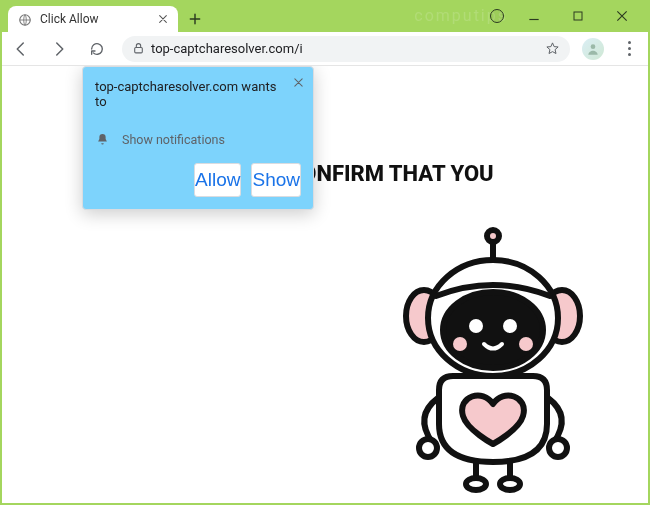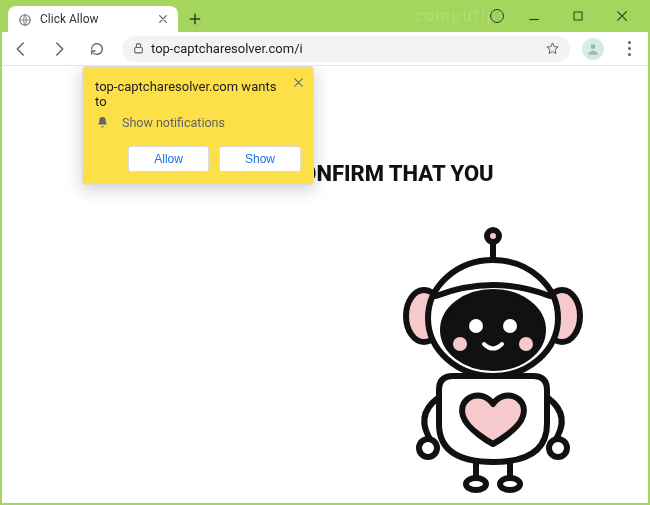--- a/index.html
+++ b/index.html
@@ -28,28 +28,28 @@
   .omnibox .star { color: #5f6368; display: flex; }
   .avatar { width: 22px; height: 22px; border-radius: 50%; background: linear-gradient(135deg,#dbeef5,#cfe8d4); display: flex; align-items:center; justify-content:center; font-size:11px; color:#888;}
   .menu3 { display: flex; flex-direction: column; gap: 3px; align-items:center; justify-content:center; }
   .menu3 span { width: 3px; height: 3px; background: #5f6368; border-radius: 50%; }
 
   
   .content { flex: 1; background: #fff; position: relative; overflow: hidden; }
   .headline { position: absolute; top: 94px; left: 50px; right: 120px; text-align: center; font-weight: 800; font-size: 22px; color: #111; line-height: 1.3; }
 
   
-  .prompt { position: absolute; top: 0; left: 80px; width: 232px; background: #fde047; border: 1px solid #dadce0; border-radius: 4px; box-shadow: 0 4px 18px rgba(0,0,0,0.2); padding: 12px; z-index: 20; }
+  .prompt { position: absolute; top: 0; left: 80px; width: 232px; background: #7dd3fc; border: 1px solid #dadce0; border-radius: 4px; box-shadow: 0 4px 18px rgba(0,0,0,0.2); padding: 12px; z-index: 20; }
   .prompt .pclose { position: absolute; top: 6px; right: 6px; width: 18px; height: 18px; display:flex; align-items:center; justify-content:center; cursor:pointer; color:#5f6368; }
   .prompt .ptitle { font-size: 13px; color: #202124; padding-right: 14px; }
-  .prompt .prow { display: flex; align-items: center; gap: 12px; margin-top: 6px; }
+  .prompt .prow { display: flex; align-items: center; gap: 12px; margin-top: 23px; }
   .prompt .bell { color: #5f6368; display:flex; }
   .prompt .ptext { font-size: 12.5px; color: #5f6368; }
   .prompt .pbtns { display: flex; justify-content: flex-end; gap: 10px; margin-top: 16px; }
-  .prompt .pbtn { border: 1px solid #dadce0; background: #fff; color: #1a73e8; font-size: 12px; padding: 5px 25px; border-radius: 3px; cursor: pointer; }
+  .prompt .pbtn { border: 1px solid #dadce0; background: #fff; color: #1a73e8; font-size: 19px; padding: 5px 0; border-radius: 3px; cursor: pointer; }
 
   
   .robot-wrap { position: absolute; right: 40px; top: 160px; width: 230px; height: 300px; }
   .robot-wrap svg { width: 100%; height: 100%; }
 </style>
 </head>
 <body>
 
 <div class="browser-frame">
 

